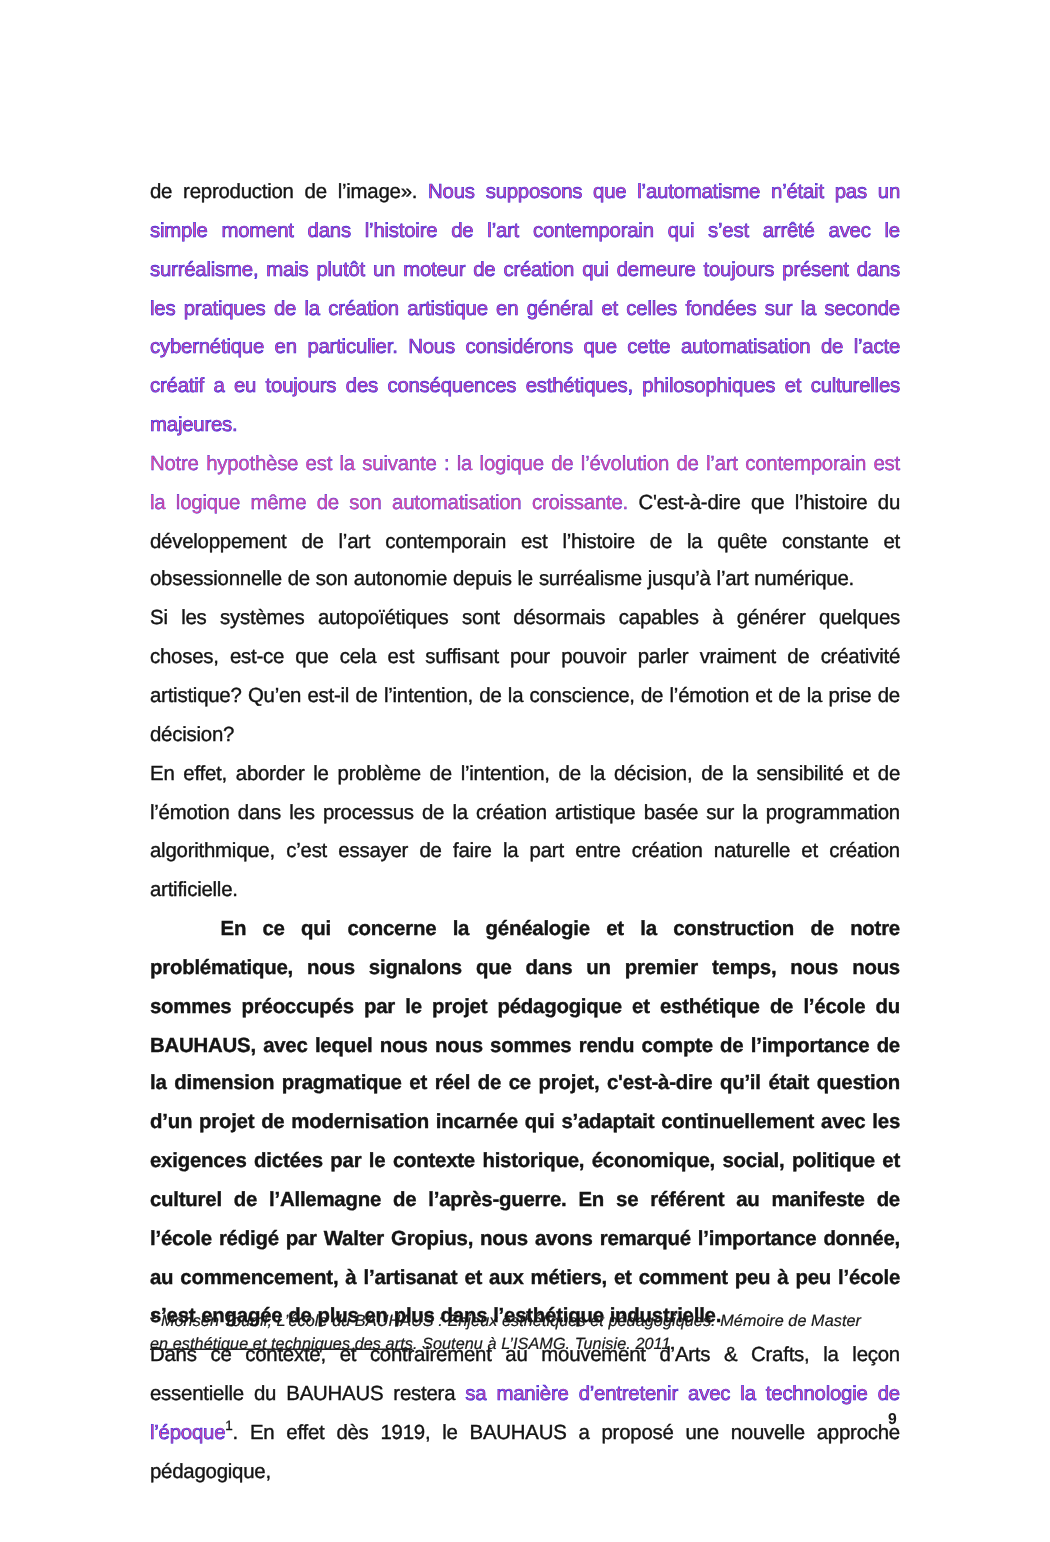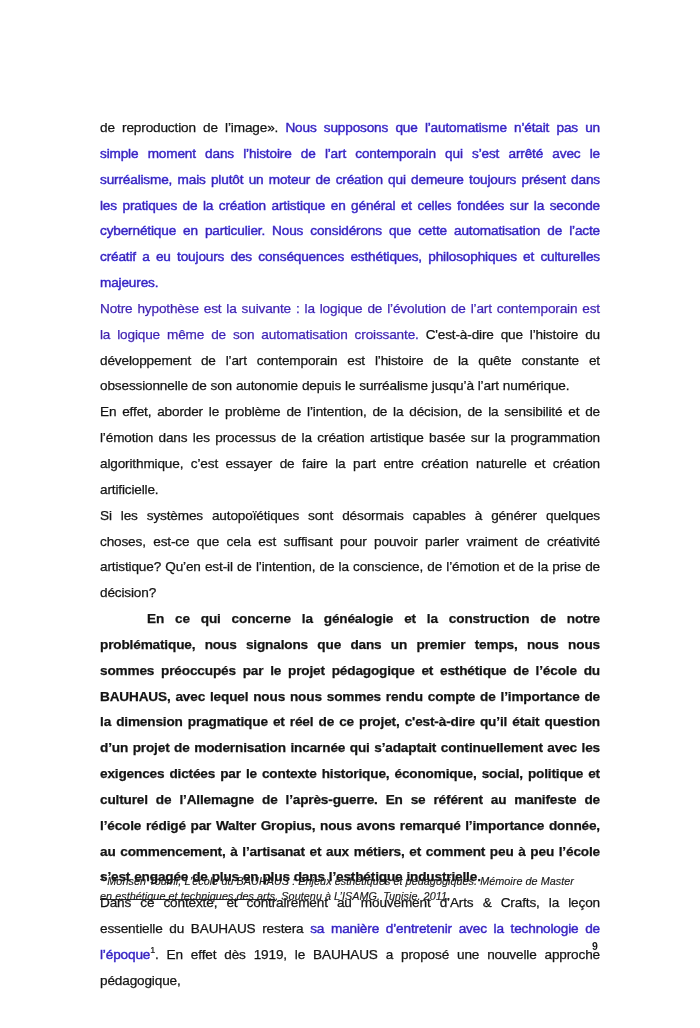--- a/index.html
+++ b/index.html
@@ -28,21 +28,21 @@
       text-align: justify;
       letter-spacing: -0.15px;
       word-spacing: 0.3px;
       -webkit-text-stroke: 0.25px #141414;
     }
     .para.indent {
       text-indent: 47px;
       font-weight: bold;
     }
     .blue {
-      color: #4c1d95;
+      color: #ec4899;
       -webkit-text-stroke: 0.25px #2a2ae6;
     }
     .blue.strong {
       -webkit-text-stroke: 0.45px #2a2ae6;
     }
     sup.fnref {
       font-size: 9px;
       line-height: 0;
       vertical-align: super;
       color: #141414;
@@ -85,23 +85,23 @@
   </style>
 </head>
 <body>
 
 <div class="page">
 
   <p class="para"><span>de reproduction de l’image». </span><span class="blue strong">Nous supposons que l’automatisme n’était pas un simple moment dans l’histoire de l’art contemporain qui s’est arrêté avec le surréalisme, mais plutôt un moteur de création qui demeure toujours présent dans les pratiques de la création artistique en général et celles fondées sur la seconde cybernétique en particulier. Nous considérons que cette automatisation de l’acte créatif a eu toujours des conséquences esthétiques, philosophiques et culturelles majeures.</span></p>
 
   <p class="para"><span class="blue">Notre hypothèse est la suivante : la logique de l’évolution de l’art contemporain est la logique même de son automatisation croissante.</span><span> C'est-à-dire que l’histoire du développement de l’art contemporain est l’histoire de la quête constante et obsessionnelle de son autonomie depuis le surréalisme jusqu’à l’art numérique.</span></p>
 
+  <p class="para">Si les systèmes autopoïétiques sont désormais capables à générer quelques choses, est-ce que cela est suffisant pour pouvoir parler vraiment de créativité artistique? Qu’en est-il de l’intention, de la conscience, de l’émotion et de la prise de décision?</p>
+
   <p class="para">En effet, aborder le problème de l’intention, de la décision, de la sensibilité et de l’émotion dans les processus de la création artistique basée sur la programmation algorithmique, c’est essayer de faire la part entre création naturelle et création artificielle.</p>
-
-  <p class="para">Si les systèmes autopoïétiques sont désormais capables à générer quelques choses, est-ce que cela est suffisant pour pouvoir parler vraiment de créativité artistique? Qu’en est-il de l’intention, de la conscience, de l’émotion et de la prise de décision?</p>
 
   <p class="para indent">En ce qui concerne la généalogie et la construction de notre problématique, nous signalons que dans un premier temps, nous nous sommes préoccupés par le projet pédagogique et esthétique de l’école du BAUHAUS, avec lequel nous nous sommes rendu compte de l’importance de la dimension pragmatique et réel de ce projet, c'est-à-dire qu’il était question d’un projet de modernisation incarnée qui s’adaptait continuellement avec les exigences dictées par le contexte historique, économique, social, politique et culturel de l’Allemagne de l’après-guerre. En se référent au manifeste de l’école rédigé par Walter Gropius, nous avons remarqué l’importance donnée, au commencement, à l’artisanat et aux métiers, et comment peu à peu l’école s’est engagée de plus en plus dans l’esthétique industrielle.</p>
 
   <p class="para"><span>Dans ce contexte, et contrairement au mouvement d’Arts &amp; Crafts, la leçon essentielle du BAUHAUS restera </span><span class="blue strong">sa manière d’entretenir avec la technologie de l’époque</span><sup class="fnref">1</sup><span>. En effet dès 1919, le BAUHAUS a proposé une nouvelle approche pédagogique,</span></p>
 
 </div>
 
 <div class="footnote-rule"></div>
 
 <div class="footnote"><sup>1</sup><span> Mohsen Toumi, L’école du BAUHAUS : Enjeux esthétiques et pédagogiques. Mémoire de Master en esthétique et techniques des arts. Soutenu à L’ISAMG. Tunisie. 2011.</span></div>

